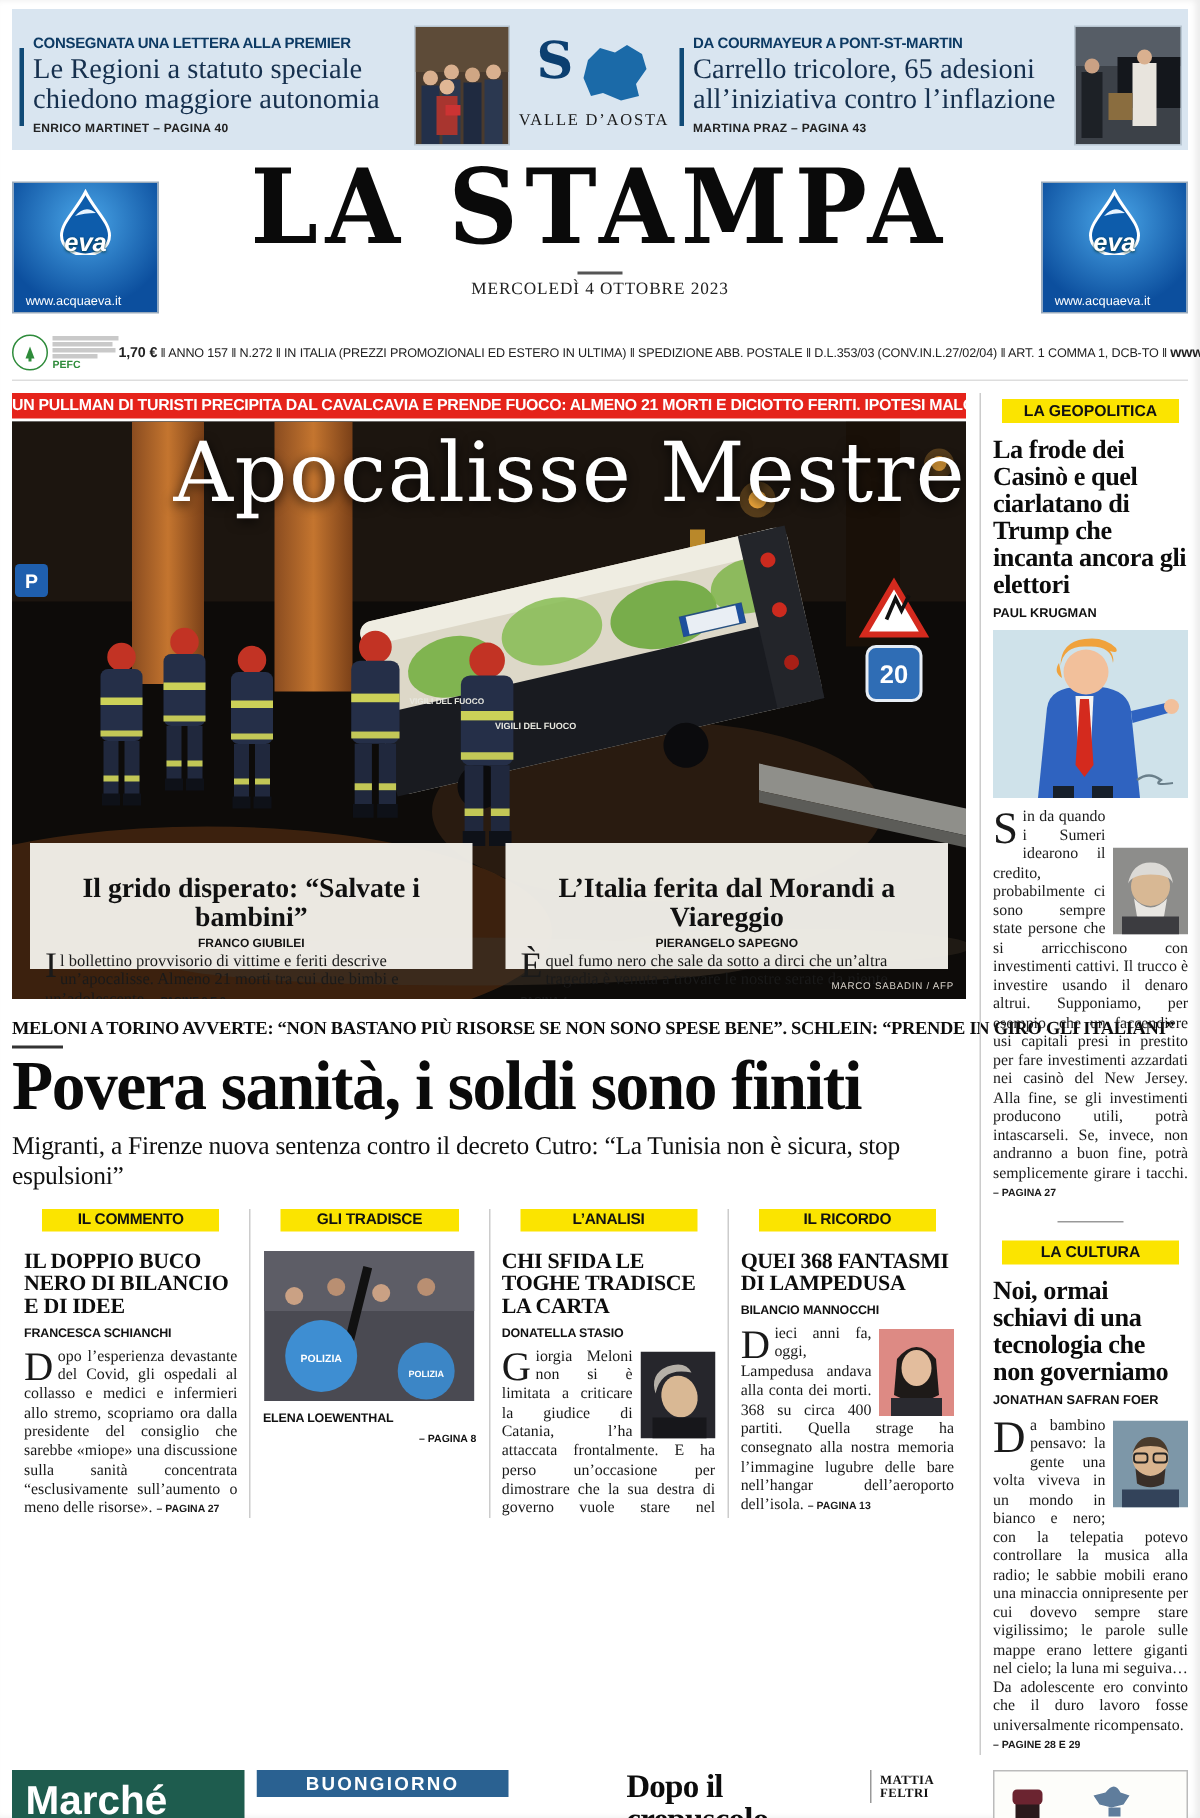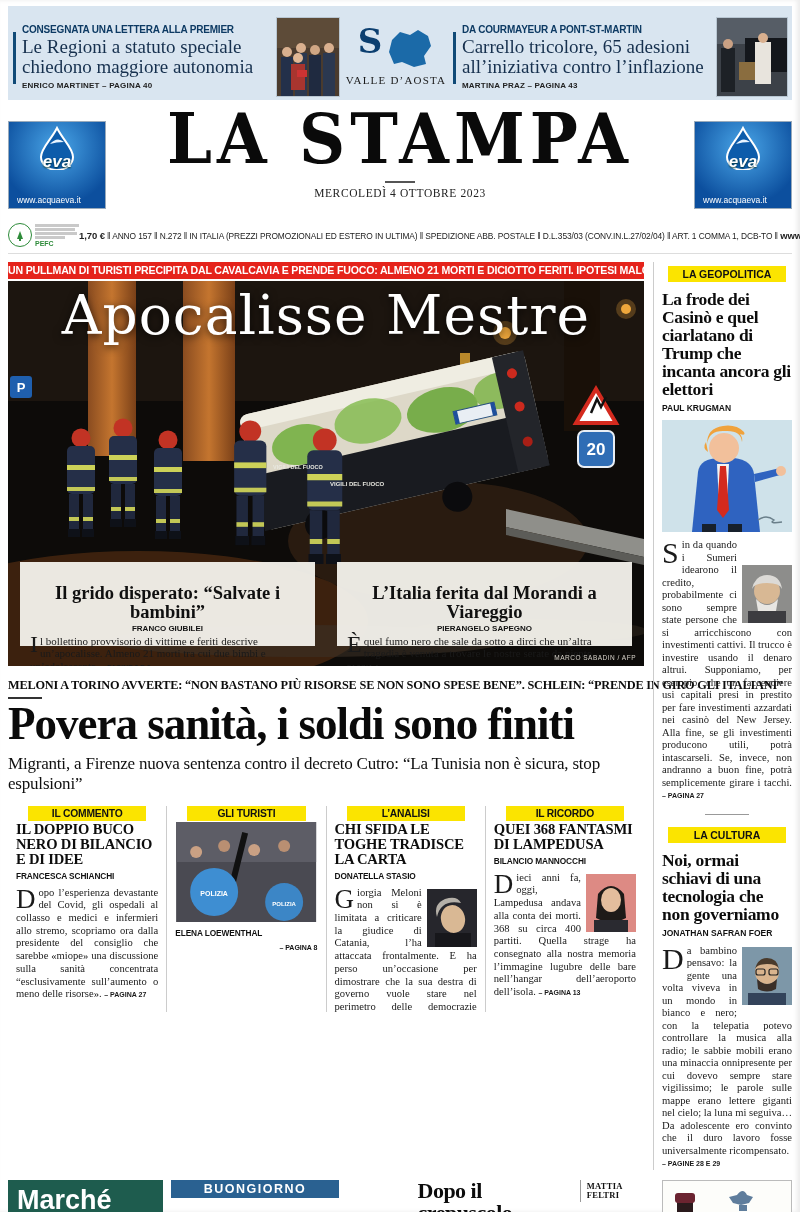--- a/index.html
+++ b/index.html
@@ -50,21 +50,21 @@
   
   .main-grid{display:flex;margin-top:8px;}
   .left-col{width:636px;}
   .rail{flex:1;margin-left:9px;padding-left:8px;border-left:1px solid #ccc;}
 
   .red-banner{background:#e5231b;color:#fff;font-family:"Liberation Sans",sans-serif;font-weight:700;
               font-size:10.6px;letter-spacing:-.2px;text-align:center;height:17px;line-height:17px;white-space:nowrap;}
 
   
   .lead-photo{position:relative;height:385px;margin-top:2px;background:#0c0a09;overflow:hidden;}
-  .lead-headline{position:absolute;top:2px;left:0;right:0;text-align:center;color:#fff;
+  .lead-headline{position:absolute;top:2px;left:0;right:0;text-align:right;color:#fff;
                  font-family:"DejaVu Serif",serif;font-size:55px;font-weight:500;letter-spacing:1px;
                  text-shadow:0 2px 8px rgba(0,0,0,.75);z-index:3;}
   .lead-box{position:absolute;bottom:20px;width:295px;background:rgba(242,240,234,.96);z-index:3;
             padding:22px 10px 6px;box-sizing:border-box;height:84px;}
   .lead-box.b1{left:12px;} .lead-box.b2{right:12px;}
   .lb-title{font-size:18.5px;font-weight:700;text-align:center;line-height:1;color:#101010;}
   .lb-author{font-family:"Liberation Sans",sans-serif;font-weight:700;font-size:8px;text-align:center;margin:3px 0 2px;color:#111;}
   .lb-body{font-size:11px;line-height:1.13;text-align:left;color:#1a1a1a;}
   .lb-body .dropcap{float:left;font-size:24px;line-height:.82;padding-right:2px;font-weight:500;}
   .lb-page{font-family:"Liberation Sans",sans-serif;font-weight:700;font-size:6.8px;}
@@ -77,21 +77,21 @@
   .s-rule{width:34px;height:2px;background:#333;margin:4px 0 2px;}
   .s-headline{font-family:"Liberation Serif",serif;font-weight:700;font-size:45px;letter-spacing:-1px;
               line-height:1;color:#0a0a0a;transform:scaleY(1.04);transform-origin:left top;}
   .s-subhead{font-size:17px;margin-top:8px;color:#101010;letter-spacing:-.2px;}
 
   
   .four-cols{display:flex;margin-top:12px;height:206px;}
   .col{flex:1;padding:0 8px;overflow:hidden;}
   .col + .col{border-left:1px solid #ccc;}
   .ylabel{background:#fbe400;font-family:"Liberation Sans",sans-serif;font-weight:700;font-size:10.3px;
-          text-align:center;padding:2px 0;margin:0 12px 1px;letter-spacing:-.2px;color:#111;}
+          text-align:center;padding:2px 0;margin:0 12px 13px;letter-spacing:-.2px;color:#111;}
   .c-title{font-weight:700;font-size:14.6px;line-height:1.02;color:#0d0d0d;letter-spacing:-.2px;}
   .c-author{font-family:"Liberation Sans",sans-serif;font-weight:700;font-size:8.3px;margin:4px 0 6px;letter-spacing:-.1px;}
   .c-body{font-size:10.6px;line-height:1.2;text-align:justify;color:#191919;}
   .c-body .dropcap{float:left;font-size:27px;line-height:.8;padding:2px 3px 0 0;font-weight:500;}
   .c-page{font-family:"Liberation Sans",sans-serif;font-weight:700;font-size:7px;}
   .c-page.right{display:block;text-align:right;margin-top:4px;}
   .col-photo{width:100%;height:100px;margin-bottom:6px;display:block;}
   .inset{float:right;width:50px;height:58px;margin:2px 0 3px 5px;}
 
   
@@ -335,21 +335,21 @@
       </div>
 
       <div class="four-cols">
         <div class="col">
           <div class="ylabel">IL COMMENTO</div>
           <div class="c-title">IL DOPPIO BUCO NERO DI BILANCIO E DI IDEE</div>
           <div class="c-author">FRANCESCA SCHIANCHI</div>
           <div class="c-body clearfix"><span class="dropcap">D</span><span>opo l’esperienza devastante del Covid, gli ospedali al collasso e medici e infermieri allo stremo, scopriamo ora dalla presidente del consiglio che sarebbe «miope» una discussione sulla sanità concentrata “esclusivamente sull’aumento o meno delle risorse». </span><span class="c-page">– PAGINA 27</span></div>
         </div>
         <div class="col">
-          <div class="ylabel">GLI TURISTI</div>
+          <div class="ylabel">GLI TRADISCE</div>
           <svg class="col-photo" viewBox="0 0 140 100">
             <rect width="140" height="100" fill="#4a4a52"></rect>
                 <rect width="140" height="40" fill="#5d5d66"></rect>
             <circle cx="20" cy="30" r="6" fill="#caa184"></circle>
                 <circle cx="48" cy="24" r="6" fill="#b98f72"></circle>
             <circle cx="78" cy="28" r="6" fill="#caa184"></circle>
                 <circle cx="108" cy="24" r="6" fill="#b98f72"></circle>
             <rect x="60" y="10" width="6" height="50" fill="#111" transform="rotate(14 63 35)"></rect>
             <circle cx="38" cy="70" r="24" fill="#3e8ed2"></circle>
             <circle cx="108" cy="80" r="19" fill="#3c86c6"></circle>

